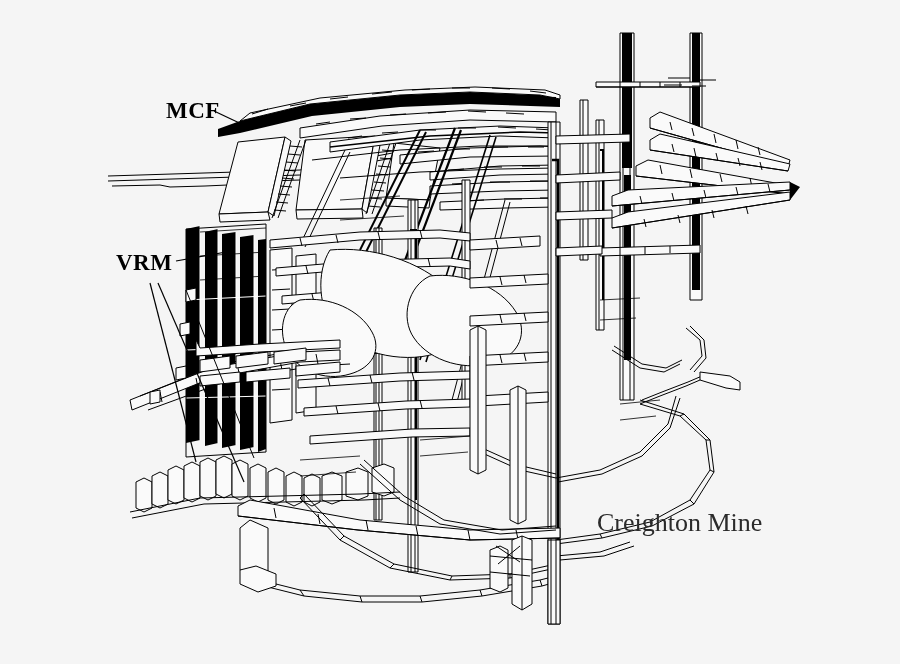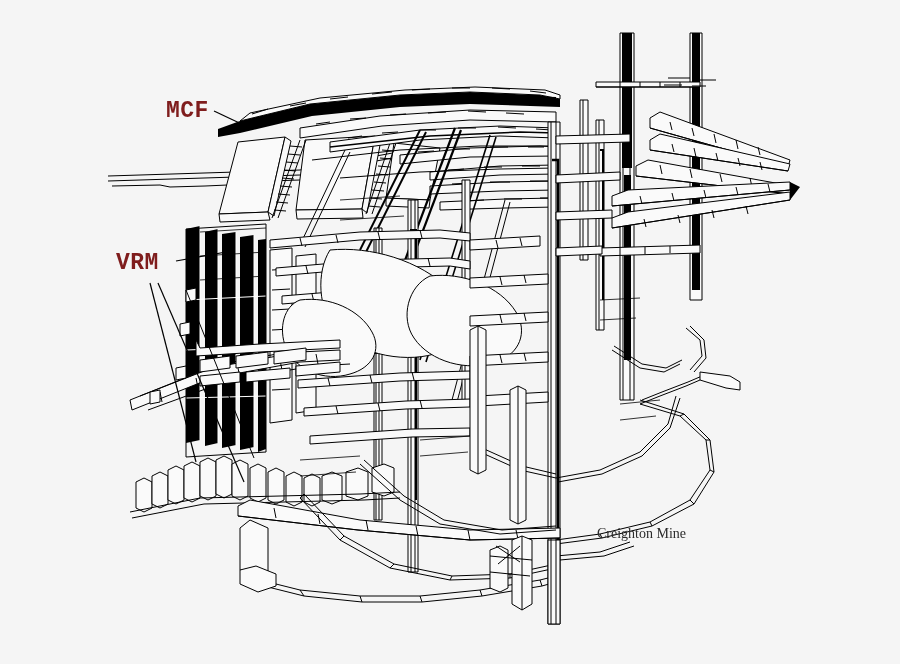--- a/index.html
+++ b/index.html
@@ -18,36 +18,36 @@
   }
   #figure-svg {
     position: absolute;
     left: 0; top: 0;
     width: 900px;
     height: 664px;
     display: block;
   }
   .label-bold {
     position: absolute;
-    font-family: Liberation Mono, monospace;
+    font-family: Liberation Serif, serif;
     font-weight: bold;
-    color: #7f1d1d;
+    color: #000000;
     white-space: nowrap;
     letter-spacing: 0.5px;
   }
   .label-serif {
     position: absolute;
     font-family: "Liberation Serif", serif;
     font-weight: normal;
     color: #2b2b2b;
     white-space: nowrap;
   }
   #label-mcf { left: 166px; top: 98px; font-size: 23px; }
   #label-vrm { left: 116px; top: 250px; font-size: 23px; }
-  #label-creighton { left: 597px; top: 526px; font-size: 14px; }
+  #label-creighton { left: 597px; top: 508px; font-size: 26px; }
 </style>
 </head>
 <body>
 
 <div id="page">
 
   <svg id="figure-svg" viewBox="0 0 900 664">
     <rect x="0" y="0" width="900" height="664" fill="#f5f5f5"></rect>
 
     <g fill="none" stroke="#000000" stroke-width="1" stroke-linejoin="miter" stroke-linecap="butt">

